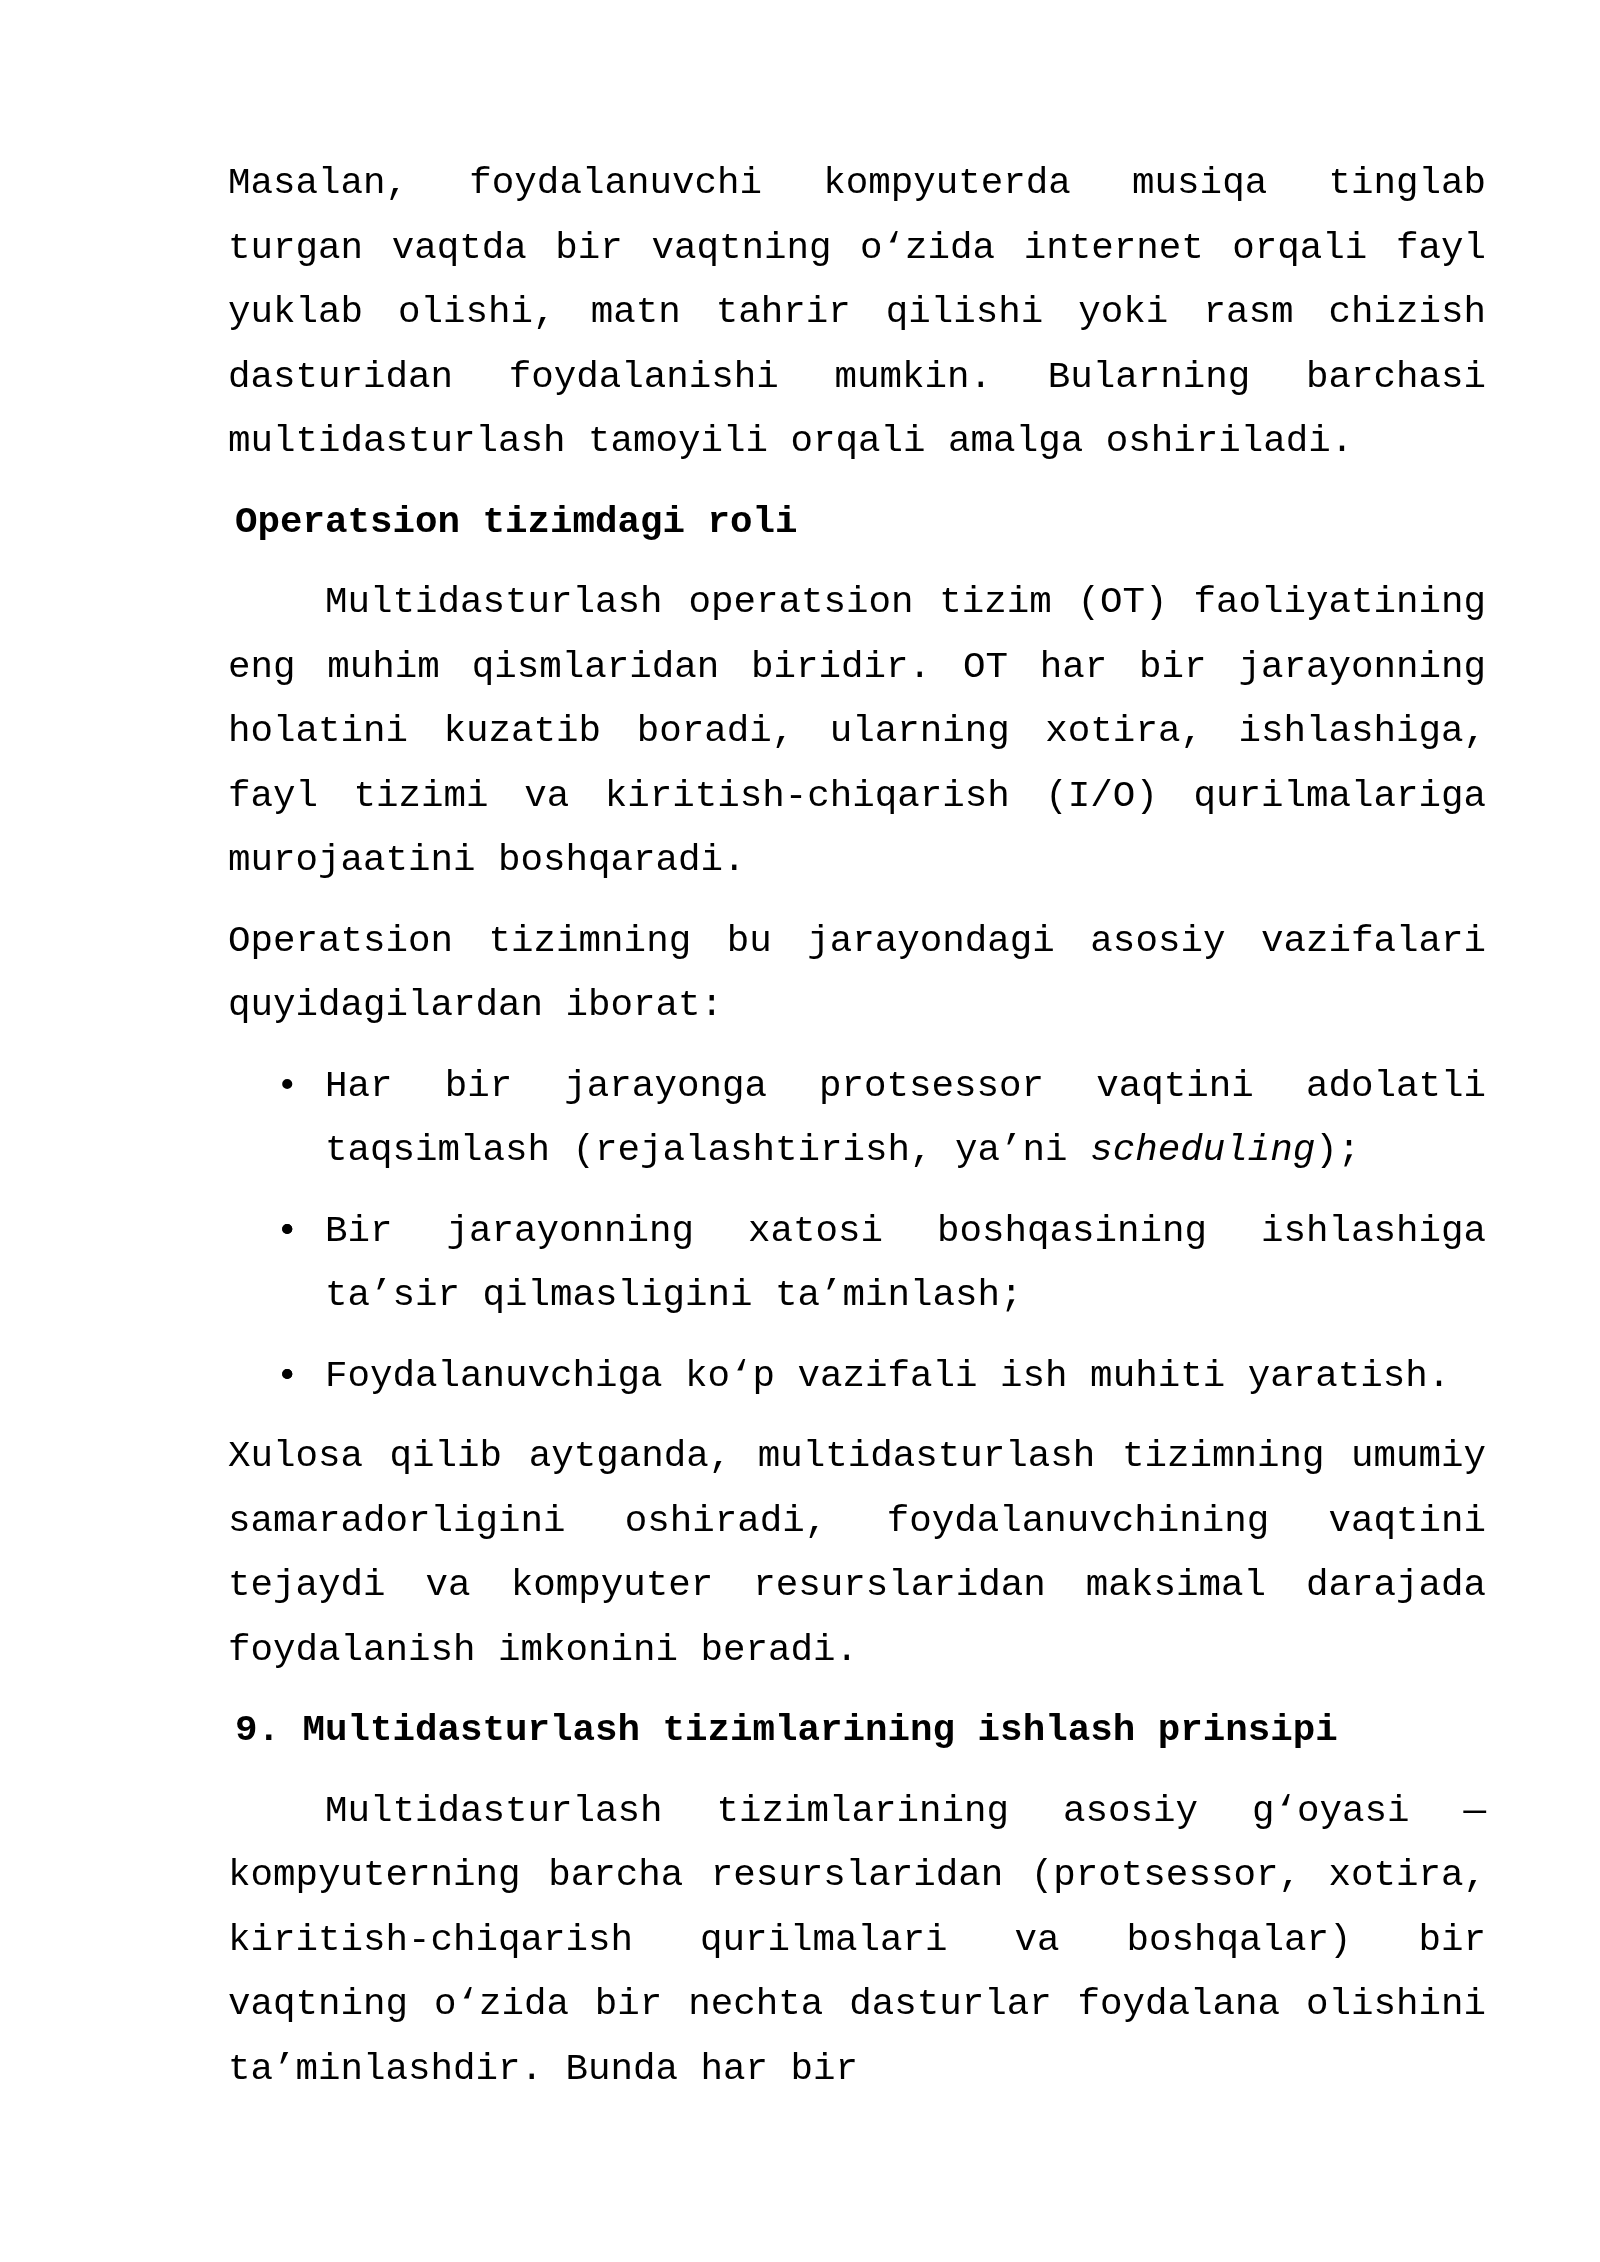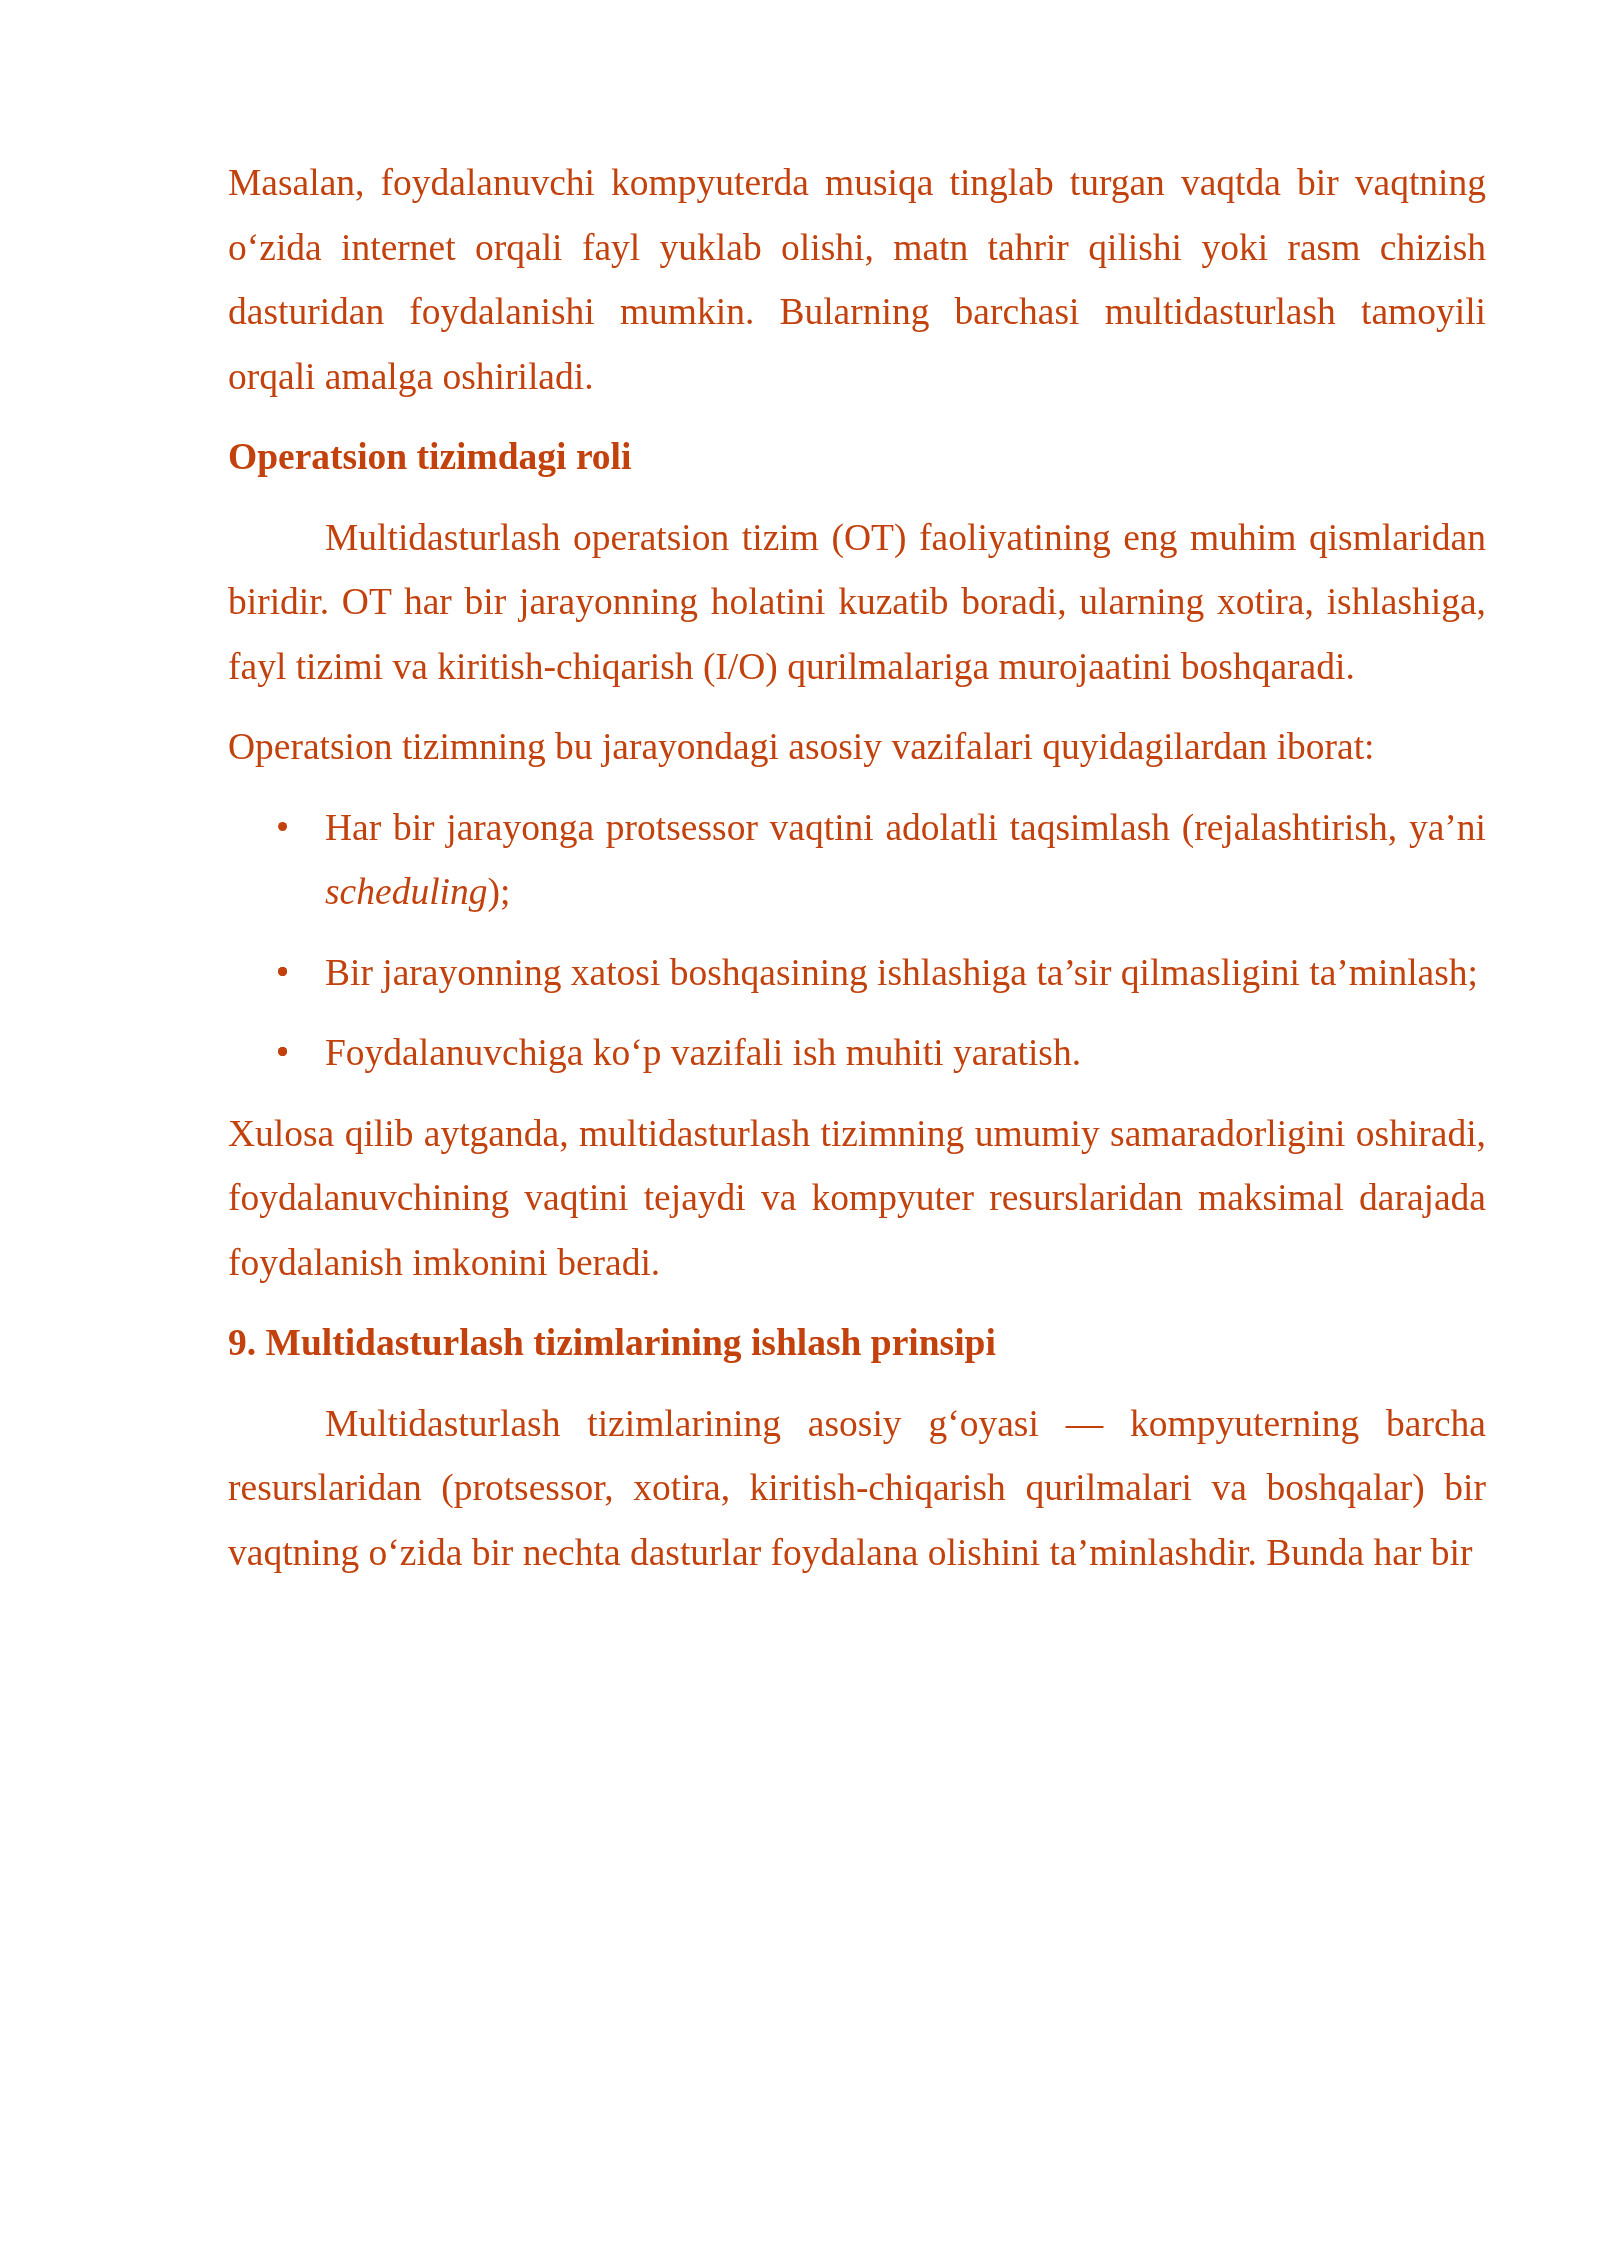--- a/index.html
+++ b/index.html
@@ -8,35 +8,35 @@
     background: #ffffff;
   }
   .page {
     position: relative;
     width: 1600px;
     height: 2262px;
     background: #ffffff;
     box-sizing: border-box;
     padding: 151px 114px 76px 228px;
     overflow: hidden;
-    font-family: Liberation Serif, serif;
+    font-family: Liberation Mono, monospace;
     font-size: 37.5px;
     line-height: 64.5px;
-    color: #c2410c;
+    color: #000000;
   }
   .para {
     margin: 0 0 16px 0;
     text-align: justify;
     text-justify: inter-word;
   }
   .para.first-indent {
     text-indent: 97px;
   }
   .heading {
-    margin: 0 0 16px 0;
+    margin: 0 0 16px 7px;
     font-weight: bold;
     text-align: left;
     font-size: 37.5px;
     line-height: 64.5px;
   }
   ul.bullet-list {
     list-style: none;
     margin: 0;
     padding: 0;
   }

